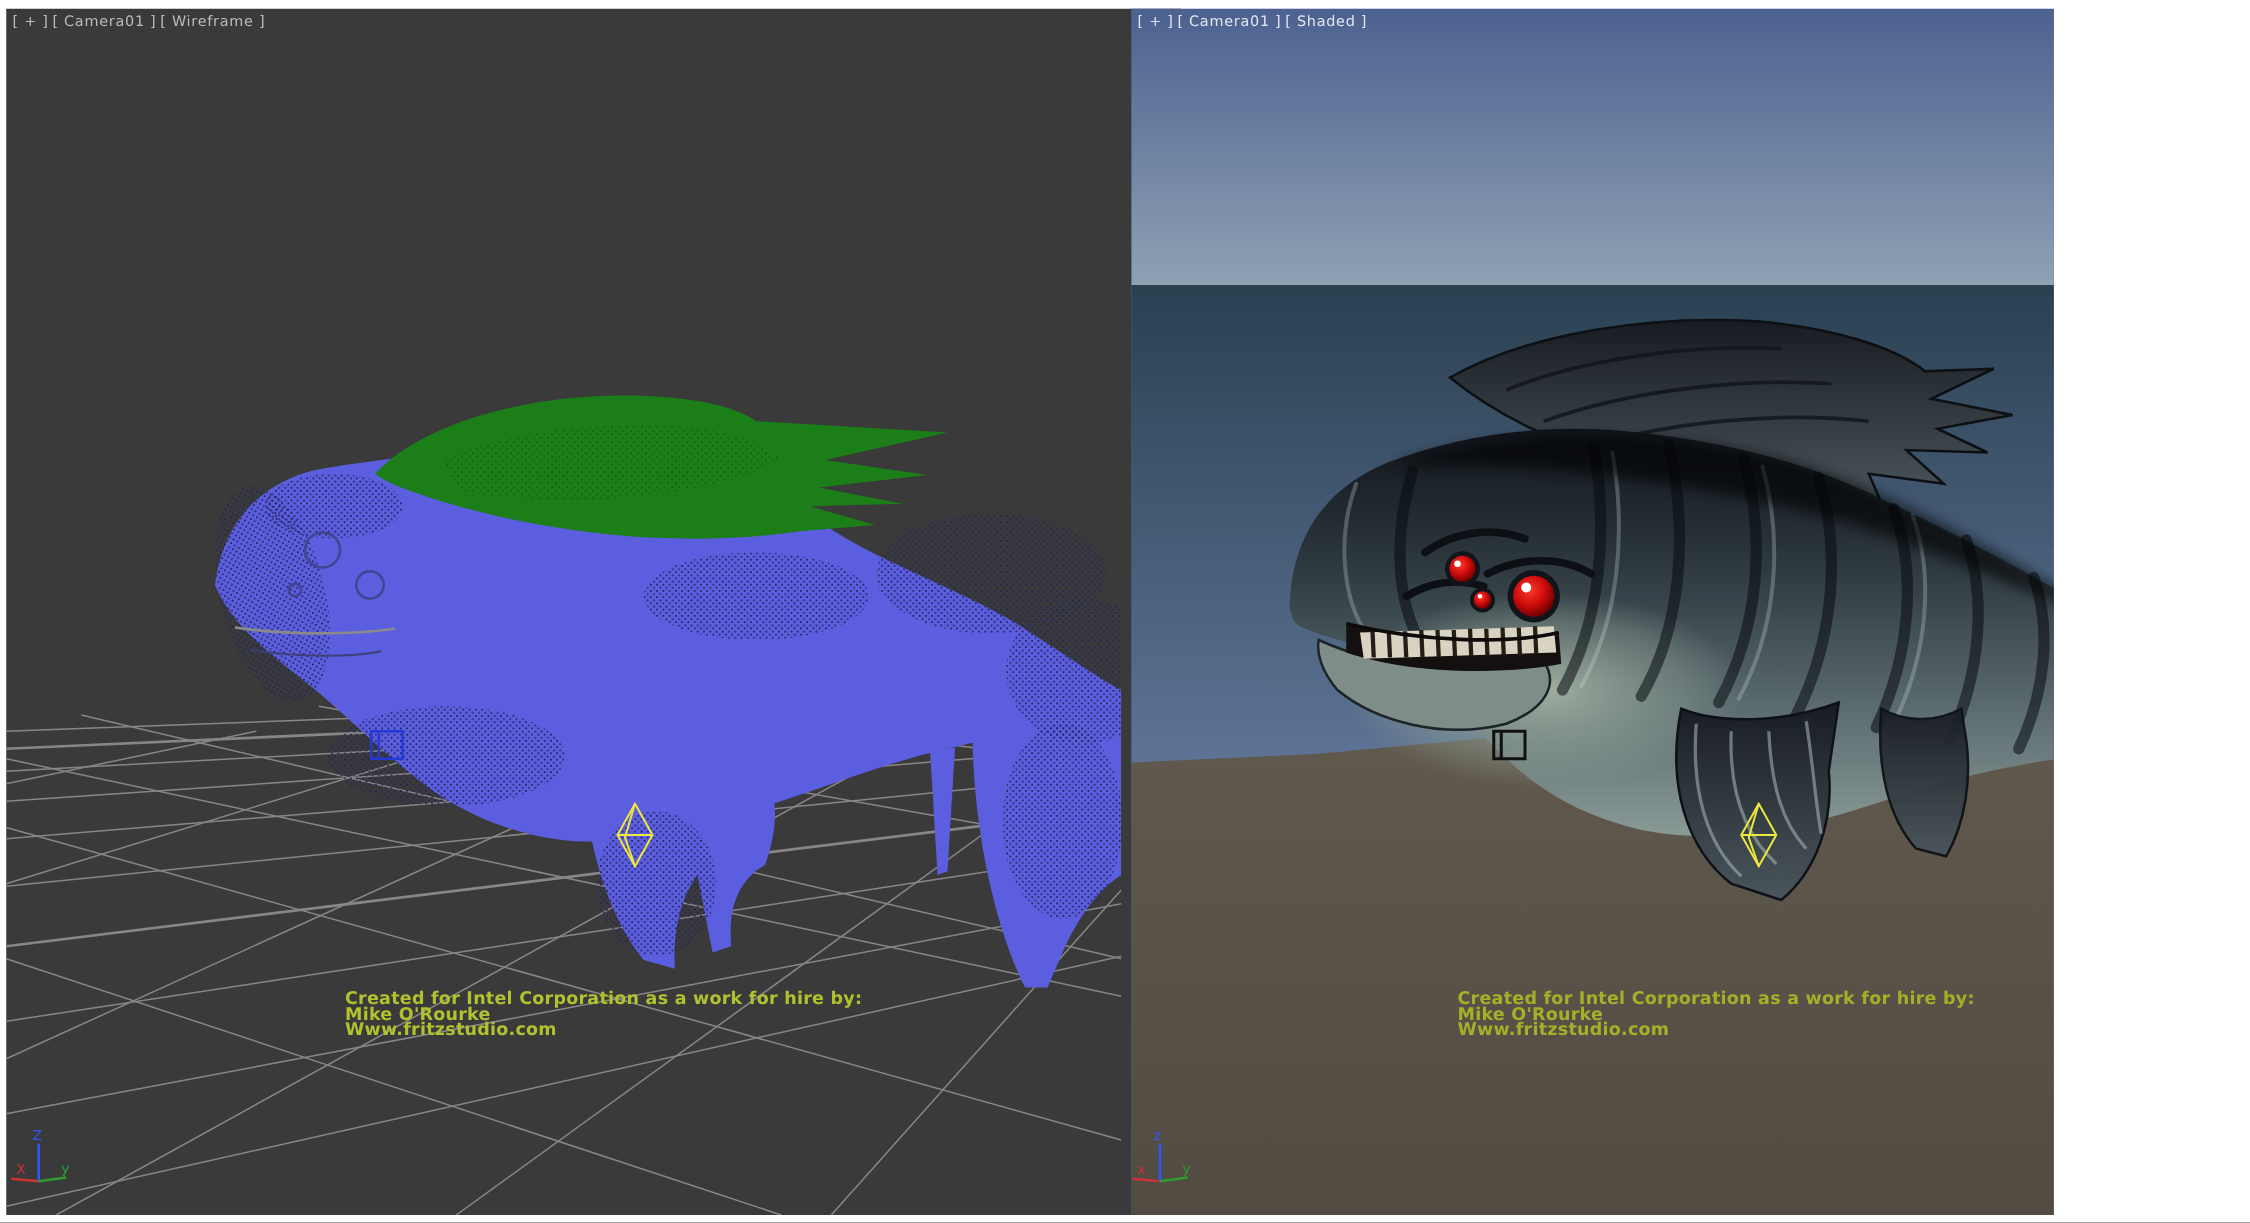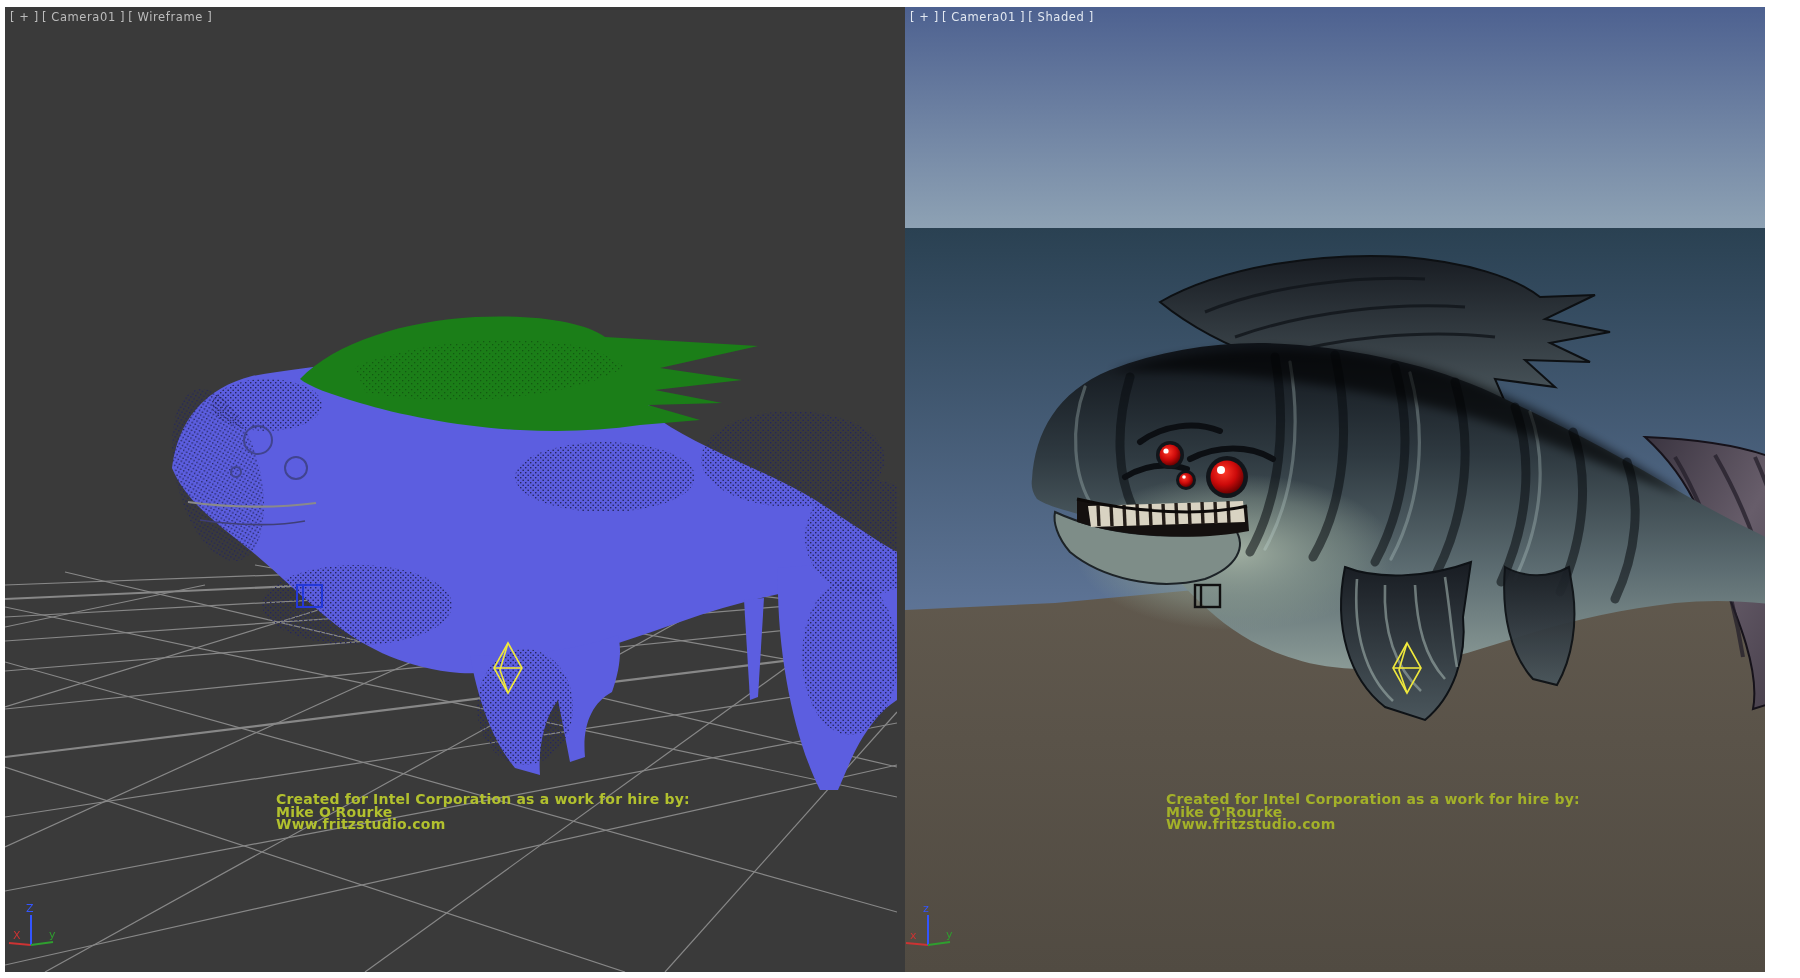--- a/index.html
+++ b/index.html
@@ -2,21 +2,21 @@
 <html><head>
 <meta charset="utf-8">
 <style>
   html,body{margin:0;padding:0;}
   body{
     width:1800px;height:978px;position:relative;background:#ffffff;
     font-family:"DejaVu Sans", sans-serif; overflow:hidden;
   }
   .viewport{position:absolute;top:7px;height:965px;overflow:hidden;}
   #vp-left{left:5px;width:940px;background:#3a3a3a;}
-  #vp-right{left:905px;width:860px;background:#47598c;}
+  #vp-right{left:905px;width:738px;background:#47598c;}
   .vp-label{
     position:absolute;top:3px;left:5px;z-index:6;
     font-size:11.5px;letter-spacing:.6px;cursor:default;white-space:nowrap;
   }
   .vp-label span{margin-right:3px;}
   #vp-left .vp-label{color:#bcbcbc;}
   #vp-right .vp-label{color:#e2e8f1;}
   .credit{
     position:absolute;z-index:5;font-size:14px;font-weight:bold;
     line-height:12.5px;letter-spacing:.2px;white-space:nowrap;cursor:default;

